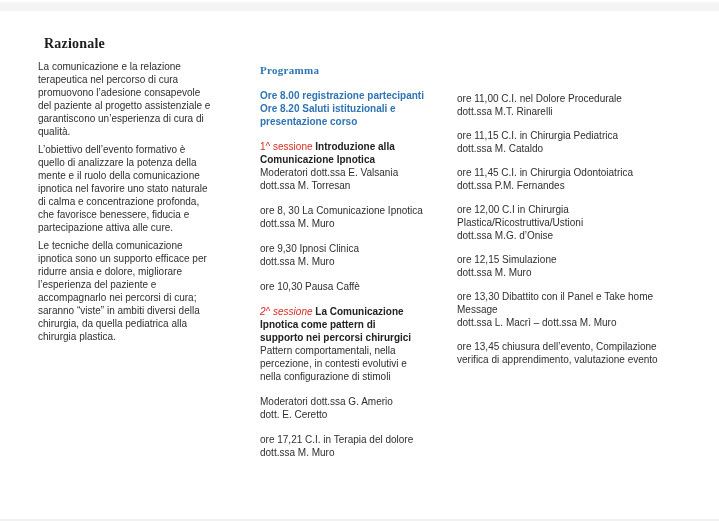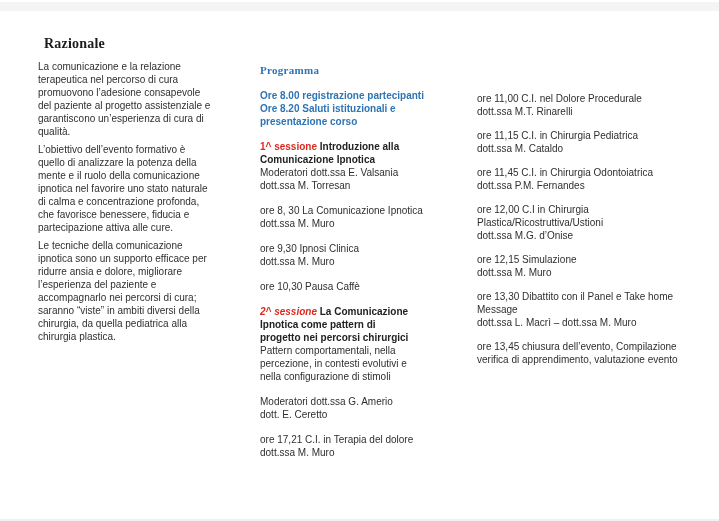--- a/index.html
+++ b/index.html
@@ -15,21 +15,21 @@
     position: absolute; top: 2px; left: 0; right: 0; height: 9px;
     background: var(--top_strip, #f4f4f5);
   }
   .bottom-line {
     position: absolute; bottom: 0; left: 0; right: 0; height: 2px;
     background: #f1f1f1;
   }
   .col { position: absolute; }
   .col-left  { left: 38px;  top: 36px; width: 216px; }
   .col-mid   { left: 260px; top: 64px; width: 205px; }
-  .col-right { left: 477px; top: 92px; width: 236px; }
+  .col-right { left: 457px; top: 92px; width: 236px; }
 
   h2.rationale-heading {
     font-family: "Liberation Serif", serif;
     font-size: 14px; font-weight: bold;
     color: var(--heading_text, #1c1c1c);
     margin: 0 0 8px; padding-left: 6px; letter-spacing: 0.2px;
   }
   h3.programma-heading {
     font-family: "Liberation Serif", serif;
     font-size: 11px; font-weight: bold;
@@ -37,21 +37,21 @@
     margin: 0 0 13px; letter-spacing: 0.3px;
   }
   p {
     margin: 0 0 12px;
     font-size: 10px; line-height: 13px;
     white-space: pre-line;
   }
   .col-left p { margin: 0 0 5px; }
   .col-right p { margin: 0 0 11px; }
   .blue-bold { color: var(--accent_blue, #2e74b5); font-weight: bold; }
-  .red-label { color: var(--session_red, #d92b21); font-weight: bold; }
+  .red-label { color: var(--session_red, #d92b21); font-weight: normal; }
   .italic { font-style: italic; }
   .bold { font-weight: bold; color: #222222; }
 </style>
 </head>
 <body>
 
 <div class="top-strip"></div>
 
 <section class="col col-left">
   <h2 class="rationale-heading">Razionale</h2>
@@ -87,21 +87,21 @@
 Comunicazione Ipnotica</span><span>
 Moderatori dott.ssa E. Valsania
 dott.ssa M. Torresan</span></p>
   <p>ore 8, 30 La Comunicazione Ipnotica
 dott.ssa M. Muro</p>
   <p>ore 9,30 Ipnosi Clinica
 dott.ssa M. Muro</p>
   <p>ore 10,30 Pausa Caffè</p>
   <p><span class="red-label italic">2^ sessione</span><span class="bold"> La Comunicazione
 Ipnotica come pattern di
-progetto nei percorsi chirurgici</span><span>
+supporto nei percorsi chirurgici</span><span>
 Pattern comportamentali, nella
 percezione, in contesti evolutivi e
 nella configurazione di stimoli</span></p>
   <p>Moderatori dott.ssa G. Amerio
 dott. E. Ceretto</p>
   <p>ore 17,21 C.I. in Terapia del dolore
 dott.ssa M. Muro</p>
 </section>
 
 <section class="col col-right">

